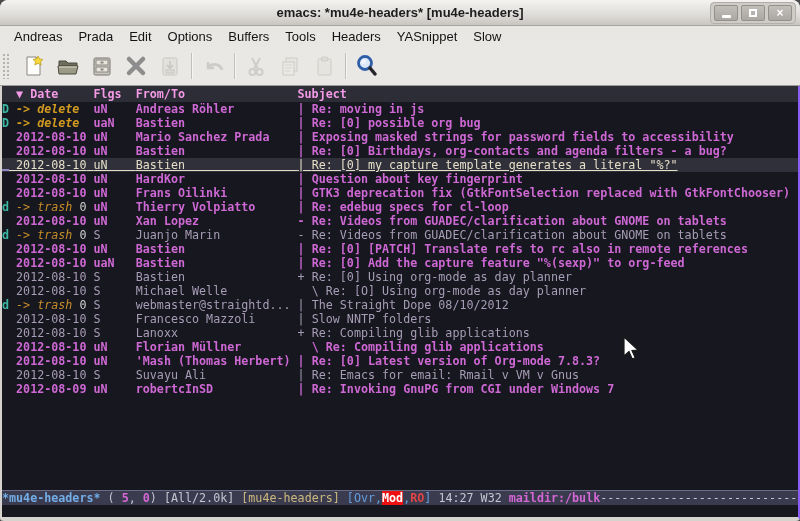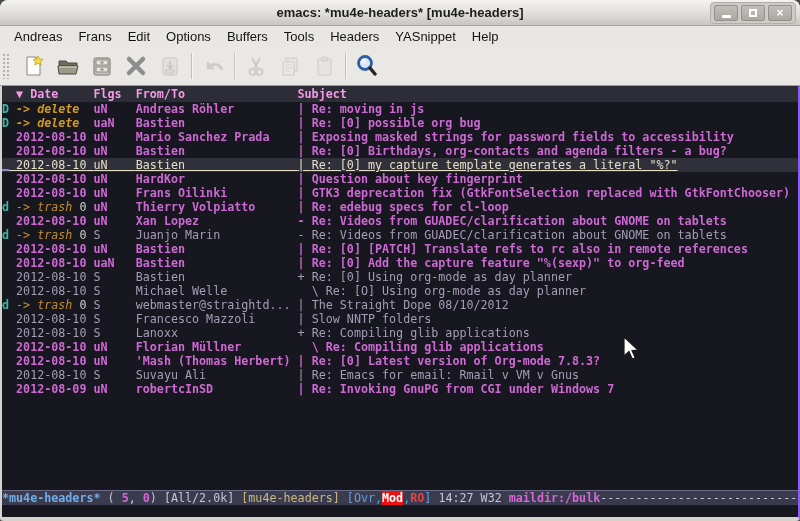--- a/index.html
+++ b/index.html
@@ -73,28 +73,28 @@
           <span class="glyph-max"></span>
         </span>
       <span class="wbtn">
           <span class="glyph-close">×</span>
         </span>
     </div>
   </div>
 
   <div class="menubar" id="menubar">
       <span class="menu-item">Andreas</span>
-      <span class="menu-item">Frans</span>
+      <span class="menu-item">Prada</span>
       <span class="menu-item">Edit</span>
       <span class="menu-item">Options</span>
       <span class="menu-item">Buffers</span>
       <span class="menu-item">Tools</span>
       <span class="menu-item">Headers</span>
       <span class="menu-item">YASnippet</span>
-      <span class="menu-item">Help</span>
+      <span class="menu-item">Slow</span>
     </div>
 
   <div class="toolbar">
     <span class="grip"></span>
     <span class="tbtn">
       <svg width="24" height="24">
         <path d="M5 3 h9 l4 4 v14 h-13 z" fill="#fdfdfb" stroke="#8a8680"></path>
         <path d="M14 3 l4 4 h-4 z" fill="#d8d4cc" stroke="#8a8680"></path>
         <path d="M16 2 l1.6 3 3.4 .4 -2.5 2.3 .7 3.3 -3.2-1.7 -3.2 1.7 .7-3.3 -2.5-2.3 3.4-.4 z" fill="#f6d73c" stroke="#c0a21e" stroke-width="0.8"></path>
       </svg>

